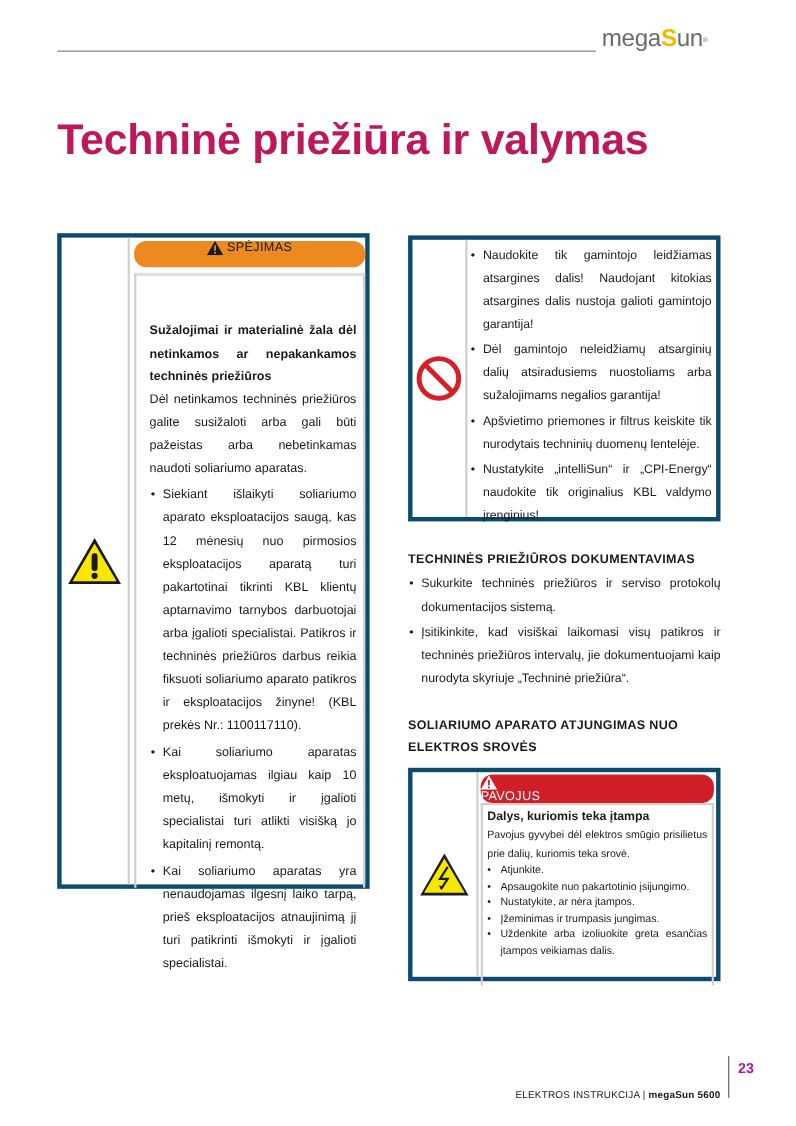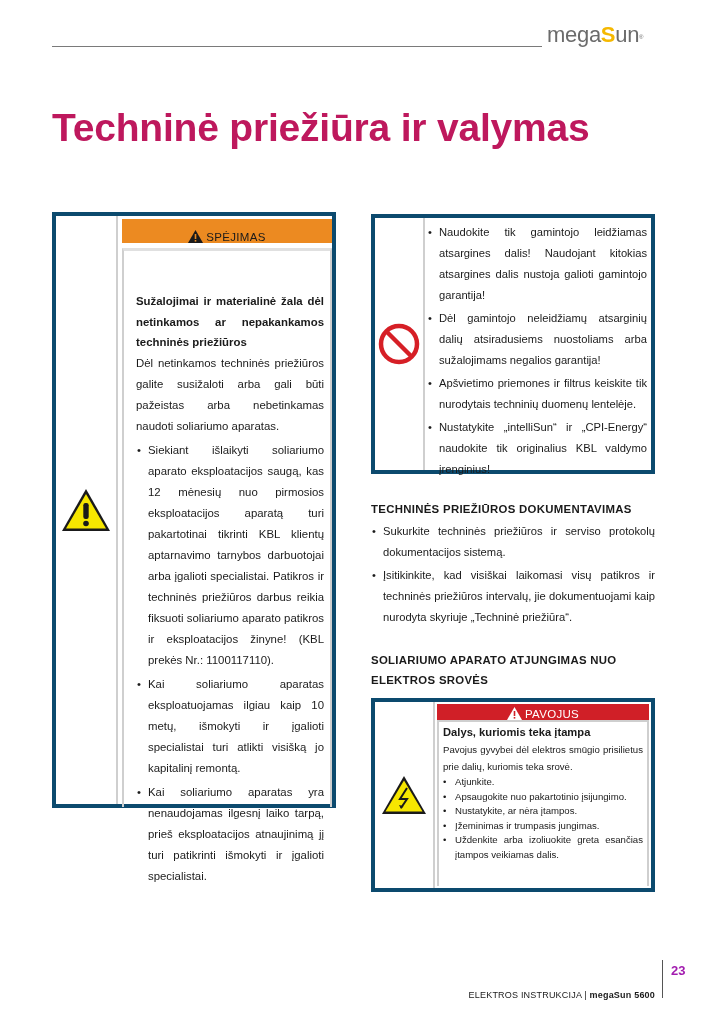--- a/index.html
+++ b/index.html
@@ -12,23 +12,23 @@
   .logo .reg { font-size: 6px; vertical-align: top; position: relative; top: 2px; }
 
   .page-title { position: absolute; left: 52px; top: 106px; font-size: 39px; font-weight: bold; color: #be185d; letter-spacing: -0.2px; }
 
   .col-left { position: absolute; left: 52px; top: 207px; width: 284px; }
   .intro { font-size: 11.4px; line-height: 21px; text-align: justify; }
 
   .notice { border: 4px solid #0c4a6e; display: flex; background: #fff; }
   .notice .icon-cell { border-right: 2px solid #cfcfcf; display: flex; align-items: center; justify-content: center; flex-shrink: 0; }
   .notice .content-cell { flex: 1; padding: 3px 0 0 4px; }
-  .banner { display: flex; align-items: flex-end; justify-content: center; color: #1a1a1a; font-size: 11.5px; letter-spacing: 0.3px; }
+  .banner { display: flex; align-items: flex-start; justify-content: center; color: #1a1a1a; font-size: 11.5px; letter-spacing: 0.3px; border-radius: 11px; }
   .banner.warn { background: #ec8a21; height: 24px; }
-  .banner.danger { background: #d01f27; color: #fff; height: 16px; }
+  .banner.danger { background: #d01f27; color: #fff; height: 26px; flex-direction: column; }
   .banner svg { margin-right: 3px; }
   .inner-box { border: 2px solid #cfcfcf; border-top: 3px solid #e0e0e0; }
 
   .warn-notice { margin-top: 5px; height: 596px; }
   .warn-notice .icon-cell { width: 62px; }
   .warn-notice .inner-box { height: 559px; padding: 40px 6px 0 12px; margin-top: 5px; border-bottom: none; }
   .warn-notice .heading { font-weight: bold; font-size: 11.4px; line-height: 20.5px; text-align: justify; }
   .warn-notice p { font-size: 11.4px; line-height: 21px; text-align: justify; }
   .blist { list-style: none; }
   .blist li { position: relative; padding-left: 12px; text-align: justify; }

